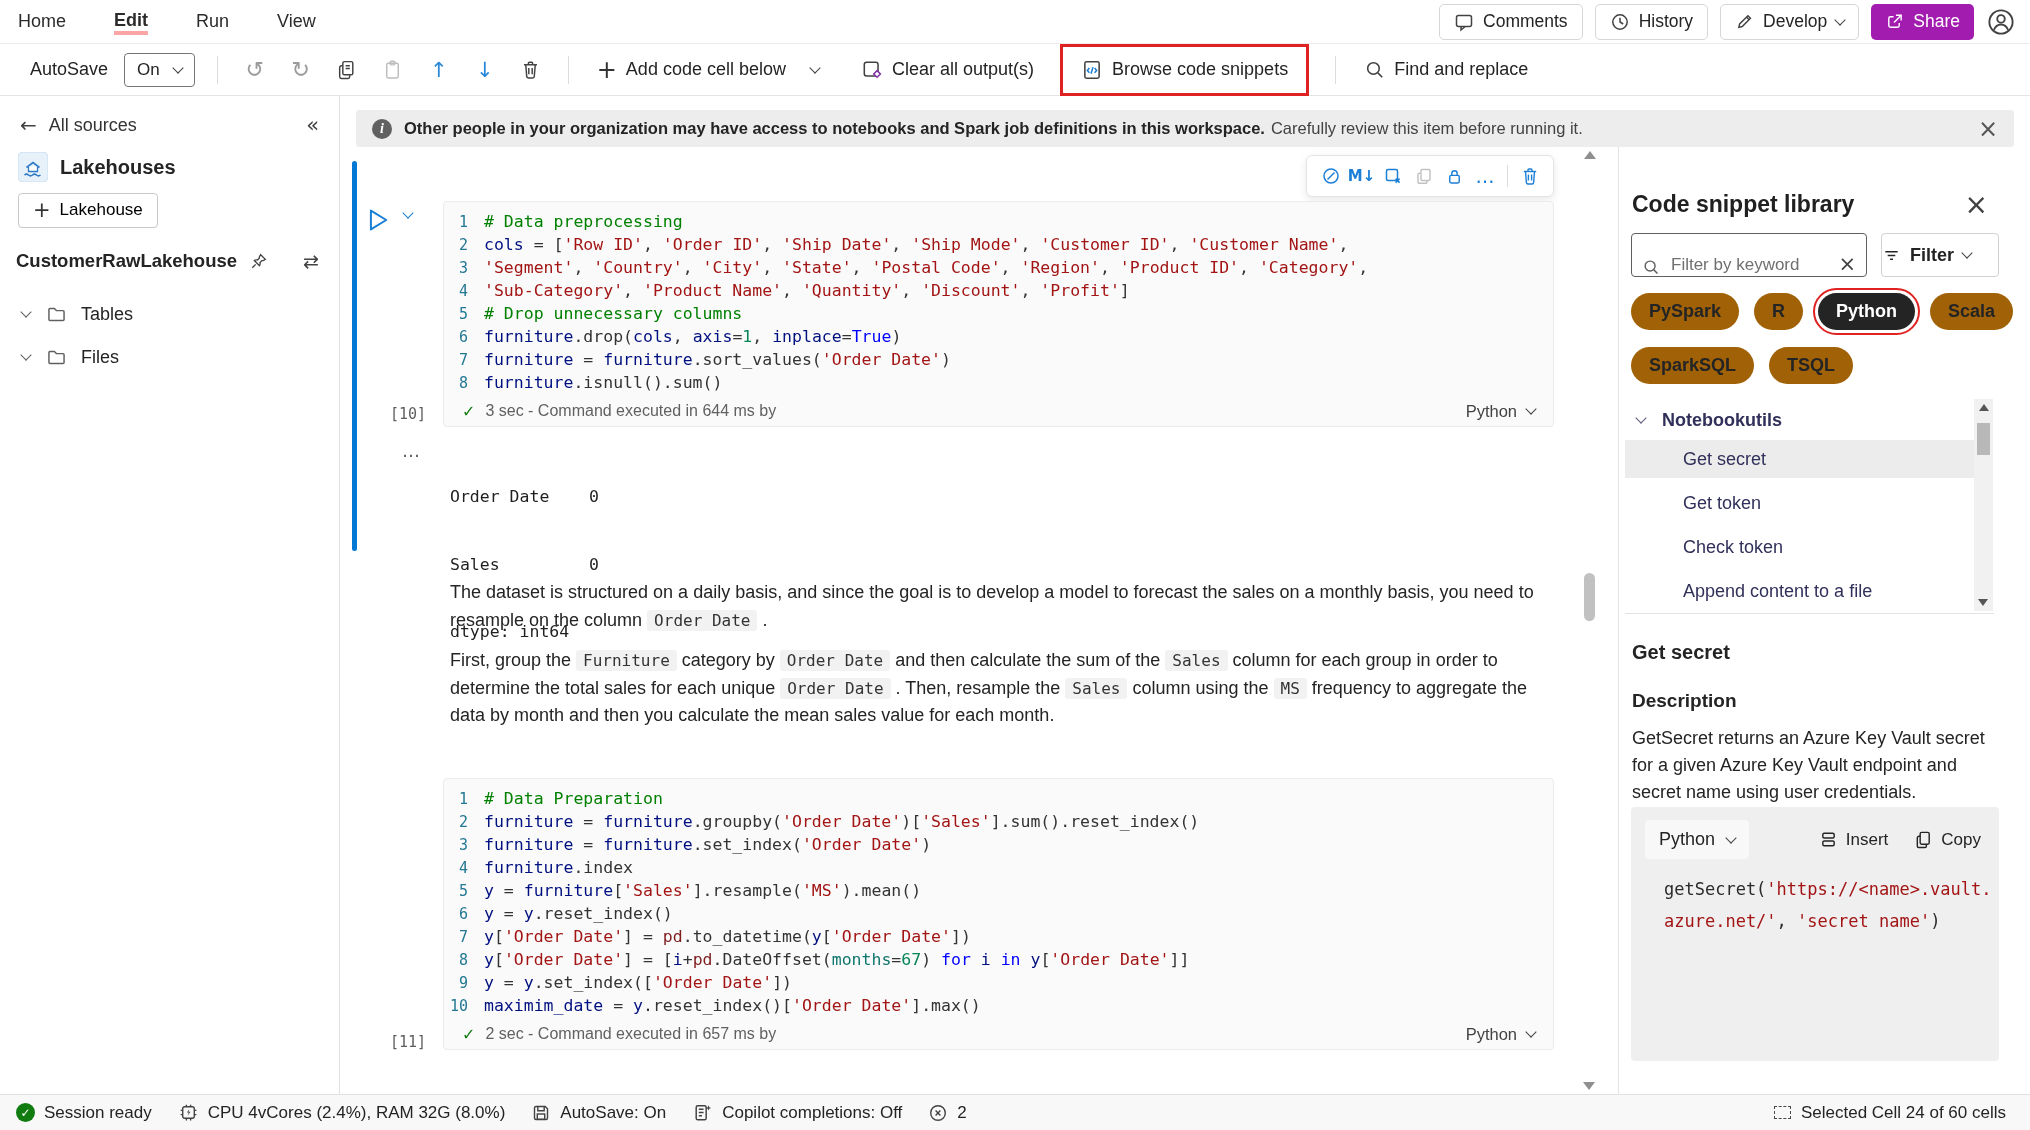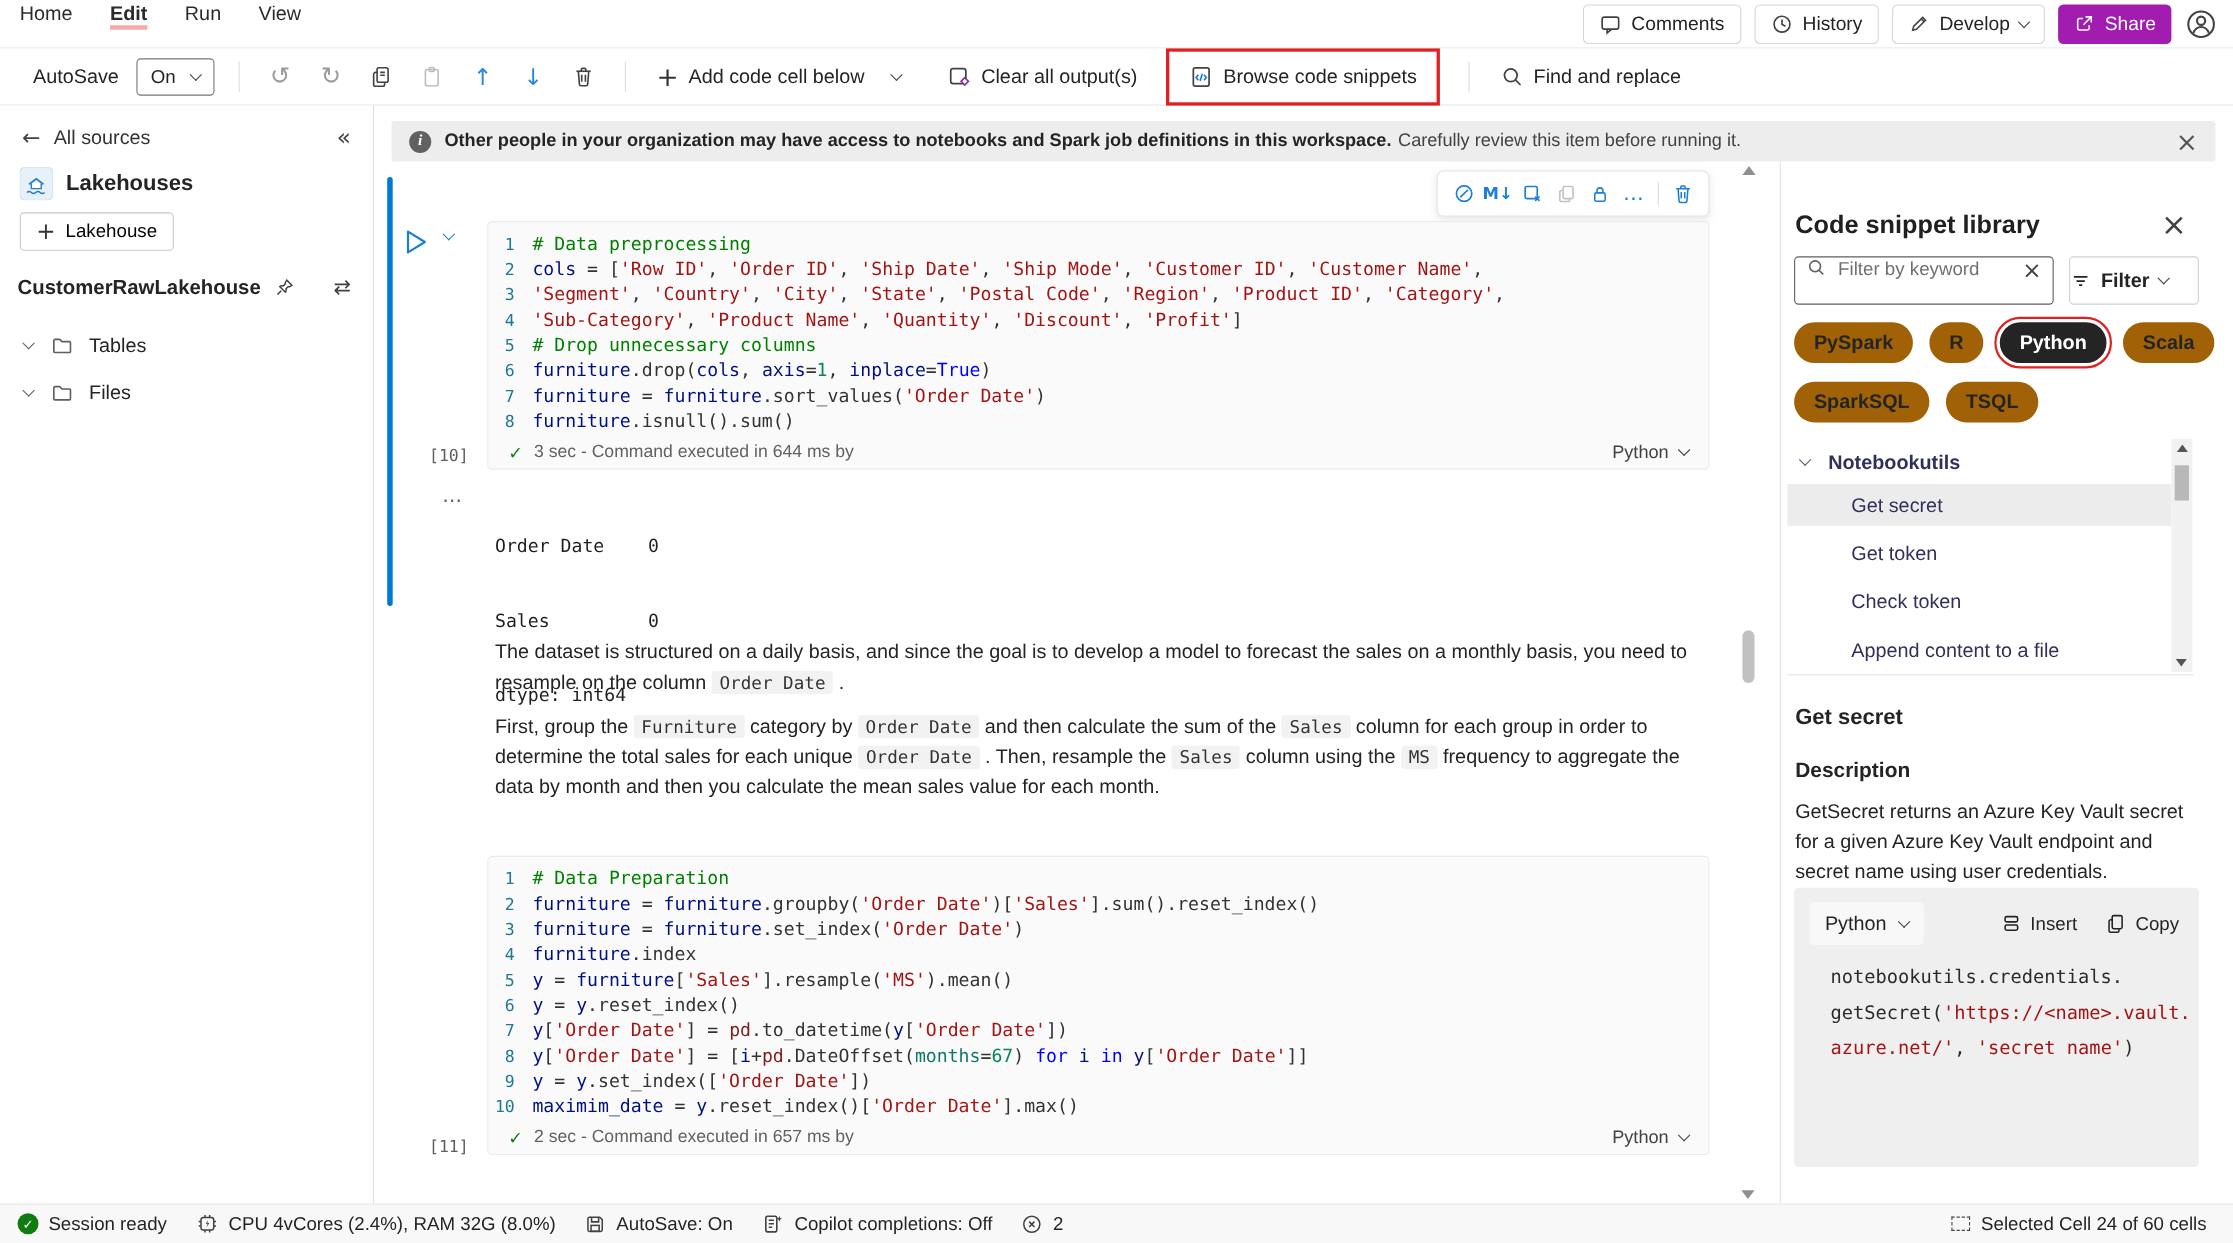--- a/index.html
+++ b/index.html
@@ -5,21 +5,21 @@
   *{box-sizing:border-box}
   html,body{margin:0;padding:0}
   body{width:2030px;height:1130px;overflow:hidden;background:#fff;color:#242424;
        font-family:"Liberation Sans",sans-serif;position:relative}
   .app{display:flex;flex-direction:column;width:100%;height:100%}
   .glyph{font-family:"DejaVu Sans",sans-serif}
   svg{display:block}
 
   
   .menubar{height:44px;display:flex;align-items:stretch;border-bottom:1px solid #ececec;padding:0 14px 0 18px}
-  .menu-items{display:flex;align-items:flex-start;gap:34px}
+  .menu-items{display:flex;align-items:center;gap:48px}
   .menu-item{display:flex;align-items:center;font-size:18px;color:#2b2b2b;cursor:pointer;border-bottom:3px solid transparent;padding-top:2px}
   .menu-item.active{font-weight:bold;border-bottom:4px solid #fca5a5}
   .menu-right{margin-left:auto;display:flex;align-items:center;gap:12px}
   .mbtn{height:36px;display:flex;align-items:center;gap:9px;padding:0 14px;border:1px solid #d6d6d6;border-radius:5px;font-size:17.5px;color:#242424;background:#fff}
   .mbtn svg{color:#424242}
   .share-btn{background:#a21caf;color:#fff;border:none}
   .share-btn svg{color:#fff}
 
   
   .cmdbar{height:52px;display:flex;align-items:center;border-bottom:1px solid #e4e4e4;padding-left:30px;gap:16px}
@@ -85,21 +85,21 @@
   
   .vscroll{position:absolute;right:21px;top:4px;bottom:4px;width:15px}
   .vthumb{position:absolute;left:2px;width:11px;top:422px;height:48px;background:#c1c1c1;border-radius:6px}
   .tri-up{width:0;height:0;border-left:6px solid transparent;border-right:6px solid transparent;border-bottom:8px solid #8f8f8f;margin:0 auto}
   .tri-down{width:0;height:0;border-left:6px solid transparent;border-right:6px solid transparent;border-top:8px solid #8f8f8f;margin:0 auto;position:absolute;bottom:0;left:1px}
 
   
   .panel{width:412px;border-left:1px solid #e3e3e3;position:relative;background:#fff}
   .panel-title{position:absolute;left:13px;top:44px;font-size:23px;font-weight:bold;color:#202020}
   .panel-close{position:absolute;right:42px;top:44px;font-size:28px;color:#424242;line-height:1}
-  .searchbox{position:absolute;left:12px;top:86px;width:236px;height:44px;border:1.5px solid #5f5f5f;border-radius:4px;display:flex;align-items:flex-start;padding:0 10px;gap:9px}
+  .searchbox{position:absolute;left:12px;top:86px;width:236px;height:44px;border:1.5px solid #5f5f5f;border-radius:4px;display:flex;align-items:flex-end;padding:0 10px;gap:9px}
   .searchbox input{border:none;outline:none;flex:1;font-size:17px;color:#333;min-width:0;font-family:"Liberation Sans",sans-serif;background:transparent}
   .searchbox input::placeholder{color:#707070}
   .search-x{font-size:21px;color:#424242}
   .filterbtn{position:absolute;left:262px;top:86px;width:118px;height:44px;border:1px solid #d1d1d1;border-radius:4px;display:flex;align-items:center;justify-content:flex-start;gap:9px;font-size:18px;font-weight:bold;color:#242424}
   .chips{position:absolute;left:12px;display:flex;gap:15px}
   .chip{background:#a16207;border-radius:20px;padding:8px 18px;font-size:18px;font-weight:bold;color:#242424;white-space:nowrap}
   .chip.selected{background:#242424;color:#fff;outline:2.5px solid #e02121;outline-offset:3px}
   .list-group{position:absolute;left:6px;right:56px;top:255px;height:36px;display:flex;align-items:center}
   .lg-chev{margin-left:12px;color:#5a5a7a}
   .lg-label{margin-left:17px;font-size:18px;font-weight:bold;color:#31305a}
@@ -568,23 +568,20 @@
                     <svg width="19" height="19" viewBox="0 0 20 20" fill="none" stroke="#242424" stroke-width="1.5">
                       <rect x="6.5" y="2.5" width="9.5" height="12.5" rx="1.5"></rect>
                       <path d="M13 15.5V17a1.5 1.5 0 0 1-1.5 1.5H5A1.5 1.5 0 0 1 3.5 17V8.2A1.7 1.7 0 0 1 5.2 6.5h1.3"></path>
                     </svg>
                   </span>
                 <span>Copy</span>
               </span>
             </div>
             <div class="cb-code">
                 <div class="code-line">
-                  <span class="ct"><span>notebookutils.credentials.</span></span>
-                </div>
-                <div class="code-line">
                   <span class="ct"><span>getSecret(</span><span class="tok-s">'https://&lt;name&gt;.vault.</span></span>
                 </div>
                 <div class="code-line">
                   <span class="ct"><span class="tok-s">azure.net/'</span><span>, </span><span class="tok-s">'secret name'</span><span>)</span></span>
                 </div>
               </div>
           </div>
         </aside>
       </div>
     </div>

